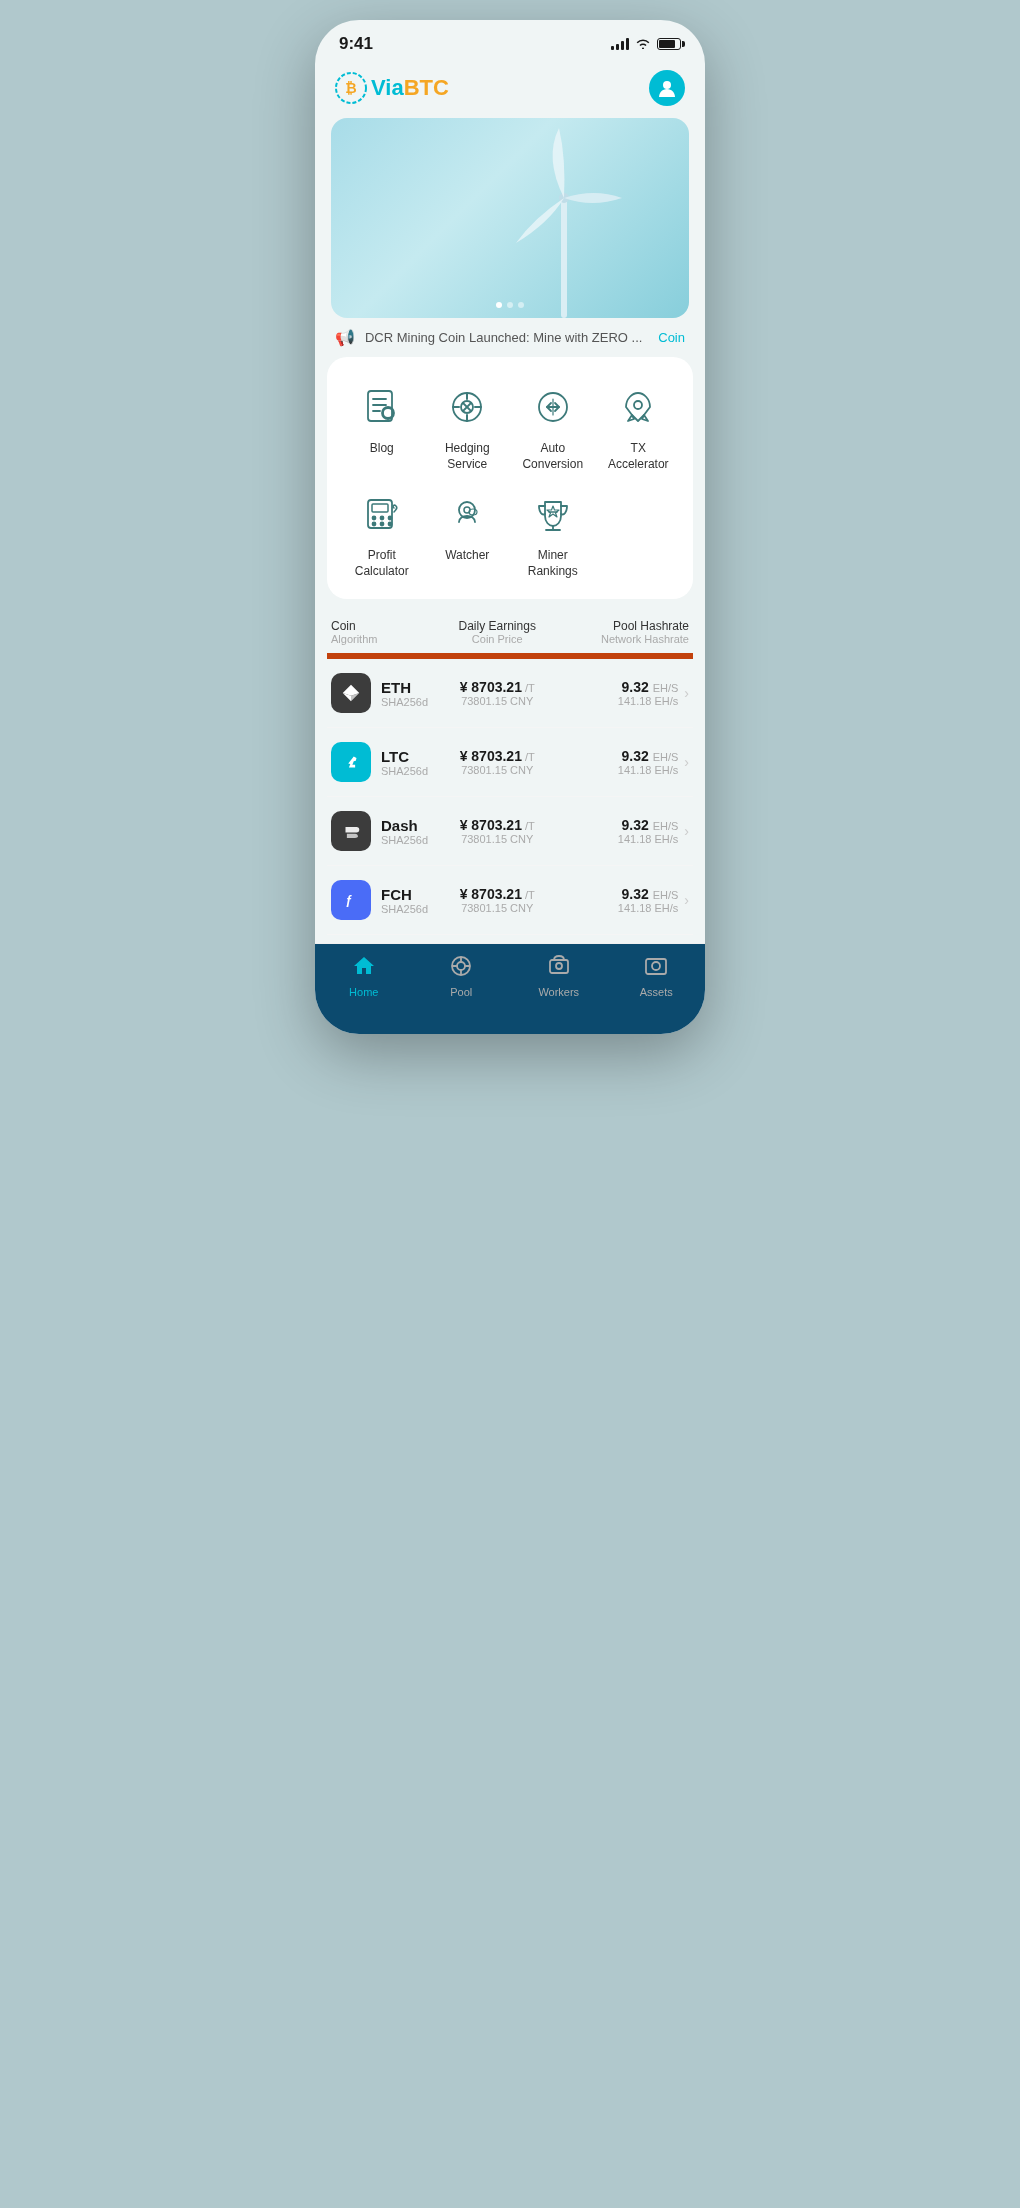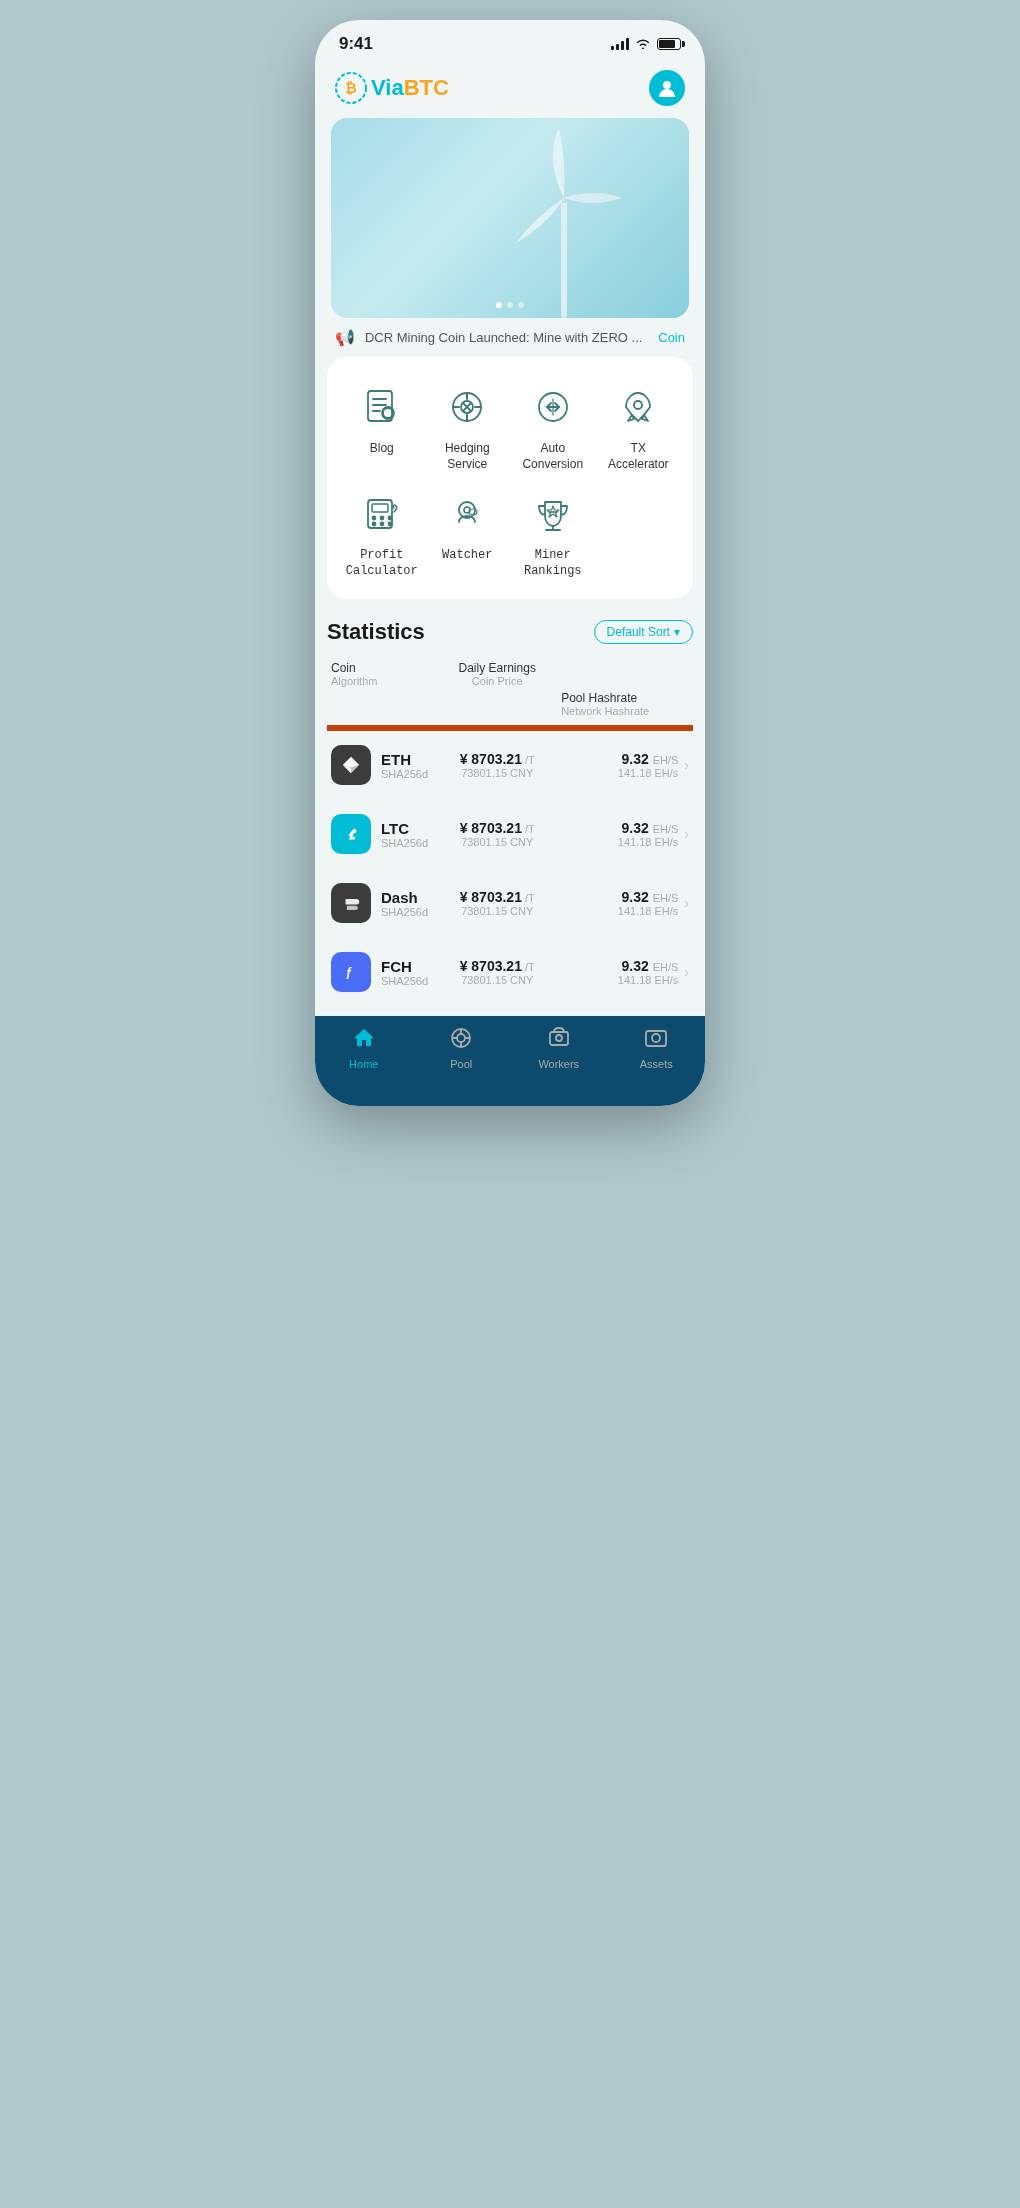--- a/index.html
+++ b/index.html
@@ -228,22 +228,21 @@
     }
     .th-coin {
       flex: 1.2;
     }
     .th-earnings {
       flex: 1.5;
       text-align: center;
     }
     .th-hashrate {
       flex: 1.5;
-      text-align: left;
-      margin-top: 30px;
+      text-align: right;
     }
     .th-main {
       font-size: 12px;
       color: #333;
       font-weight: 500;
     }
     .th-sub {
       font-size: 11px;
       color: #aaa;
     }
@@ -474,21 +473,21 @@
             <path d="M22 8 C28 8 34 14 34 22 L28 30 L22 36 L16 30 L10 22 C10 14 16 8 22 8Z"></path>
             <circle cx="22" cy="20" r="4"></circle>
             <path d="M16 30 L12 36 L18 34Z"></path>
             <path d="M28 30 L32 36 L26 34Z"></path>
           </svg>
         </div>
         <span class="menu-label">TX<br>Accelerator</span>
       </div>
     </div>
 
-    <div class="menu-row2" style="margin-top:16px;font-family:Liberation Mono, monospace;">
+    <div class="menu-row2" style="margin-top:16px;">
 
       <div class="menu-item">
         <div class="menu-icon-wrap">
           <svg class="menu-svg" viewBox="0 0 44 44">
             <rect x="8" y="8" width="24" height="28" rx="3"></rect>
             <rect x="12" y="12" width="16" height="8" rx="1" stroke-width="1.5"></rect>
             <circle cx="14" cy="26" r="1.5" fill="#3d7a7a"></circle>
             <circle cx="22" cy="26" r="1.5" fill="#3d7a7a"></circle>
             <circle cx="30" cy="26" r="1.5" fill="#3d7a7a"></circle>
             <circle cx="14" cy="32" r="1.5" fill="#3d7a7a"></circle>
@@ -525,27 +524,20 @@
           </svg>
         </div>
         <span class="menu-label">Miner<br>Rankings</span>
       </div>
 
       <div class="menu-item"></div>
     </div>
   </div>
 
   <div class="stats-section">
-    <div class="stats-header">
-      <span class="stats-title">Statistics</span>
-      <div class="sort-btn">
-        <span>Default Sort</span>
-        <span>▾</span>
-      </div>
-    </div>
 
     <div class="table-header">
       <div class="th-coin">
         <div class="th-main">Coin</div>
         <div class="th-sub">Algorithm</div>
       </div>
       <div class="th-earnings">
         <div class="th-main">Daily Earnings</div>
         <div class="th-sub">Coin Price</div>
       </div>

